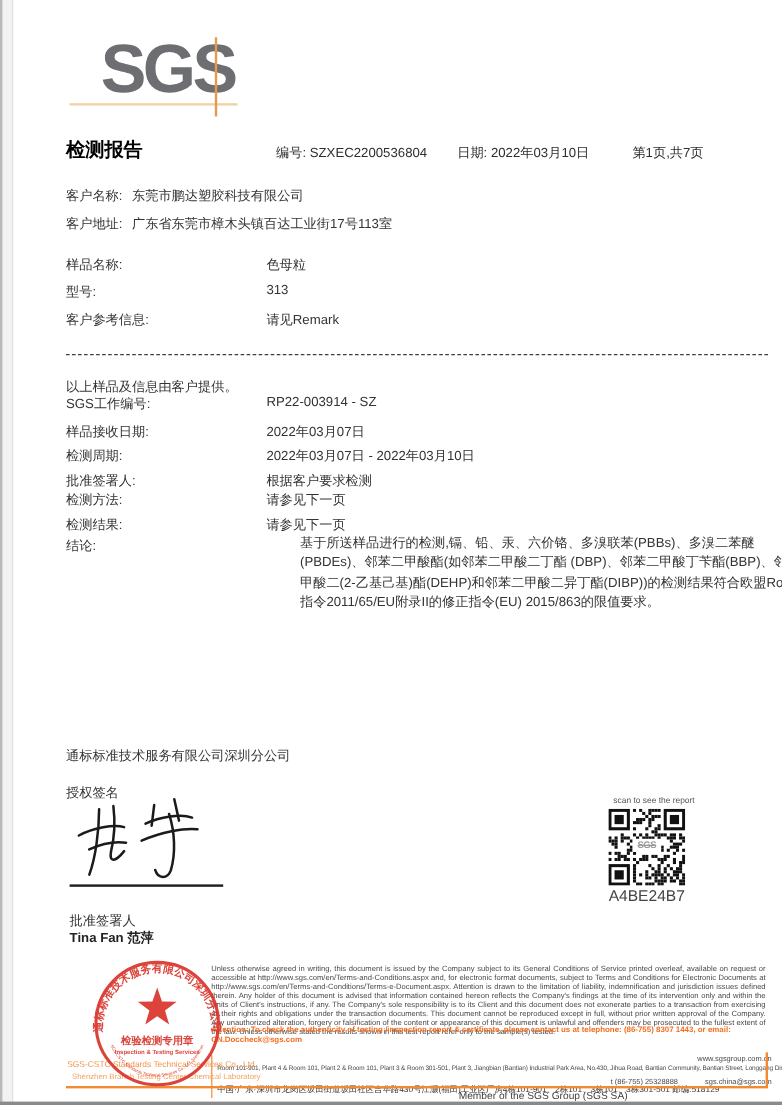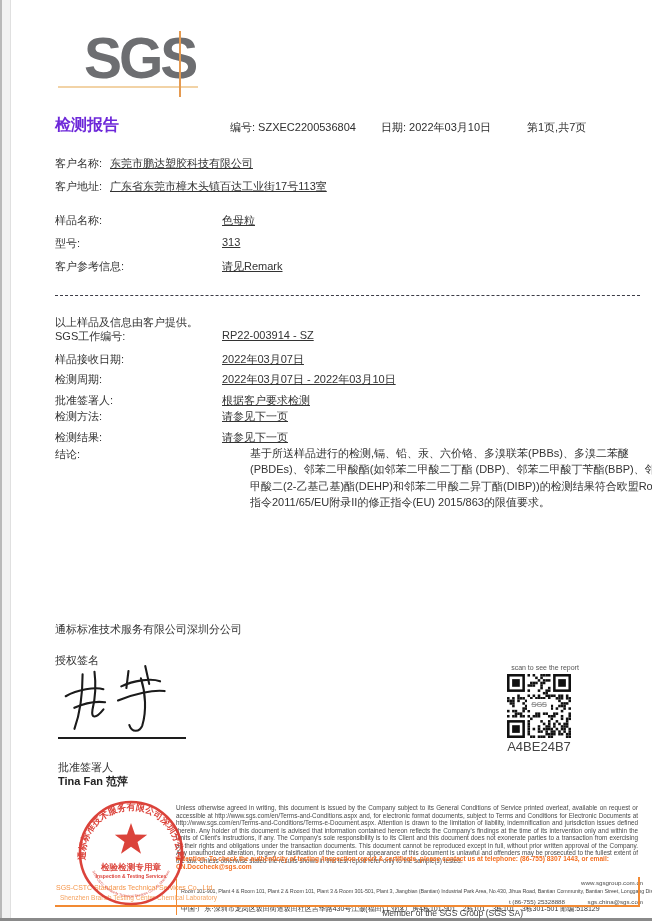--- a/index.html
+++ b/index.html
@@ -11,29 +11,29 @@
   }
   .abs{position:absolute;}
   
   .page-edge-left{left:0;top:0;width:8px;height:921px;background:#f2f2f2;border-left:2px solid #b9b9b9;border-right:1px solid #e0e0e0;}
   .page-edge-bottom{left:0;top:918px;width:652px;height:3px;background:#8a8a8a;}
   
   .logo-text{left:84px;top:30px;font-size:57px;font-weight:bold;color:#6d6e71;letter-spacing:-3px;line-height:1;font-family:"Liberation Sans","DejaVu Sans",sans-serif;}
   .logo-hline{left:58px;top:86px;width:140px;height:2px;background:#f2d3a6;}
   .logo-vline{left:179px;top:31px;width:2px;height:66px;background:#e59a50;}
   
-  .doc-title{left:55px;top:115px;font-size:16px;font-weight:bold;color:#6d28d9;}
+  .doc-title{left:55px;top:115px;font-size:16px;font-weight:bold;color:#000000;}
   .hdr{font-size:11px;color:#2e2e2e;}
   .hdr-no{left:230px;top:120px;}
   .hdr-date{left:381px;top:120px;}
   .hdr-page{left:527px;top:120px;}
   
   .row{left:55px;height:14px;font-size:11px;color:#333;white-space:nowrap;}
   .row .lbl{position:absolute;left:0;top:0;}
-  .row .val{position:absolute;top:0;text-decoration:underline;}
+  .row .val{position:absolute;top:0;}
   .val-c{left:55px;}   
   .val-s{left:167px;}  
   .note{left:55px;font-size:11px;color:#333;margin-top:37px;}
   .dashline{left:55px;top:295px;width:585px;border-top:1.5px dashed #3c3c46;}
   
   .concl-lbl{left:55px;top:447px;font-size:11px;color:#333;}
   .concl-text{left:222px;top:445px;width:428px;font-size:11px;line-height:16.4px;color:#333;text-align:left;margin-left:28px;}
   
   .sig-company{left:55px;top:622px;font-size:11px;color:#333;}
   .sig-auth{left:55px;top:638px;font-size:11px;color:#333;margin-top:15px;}

